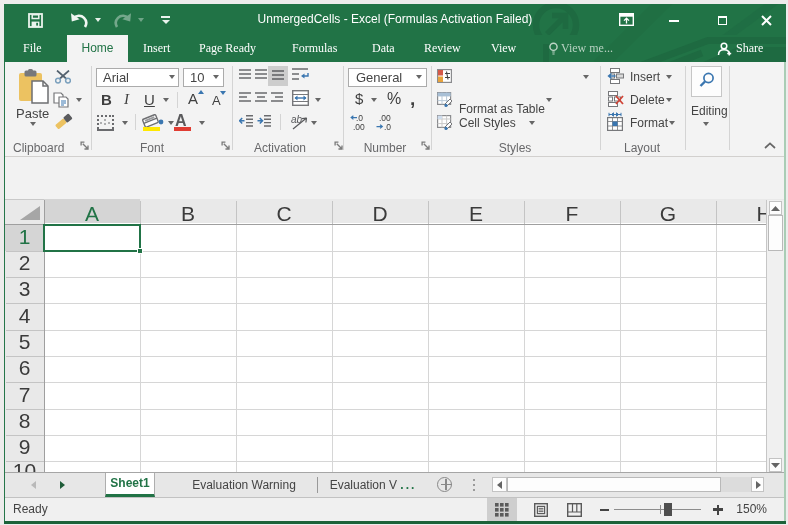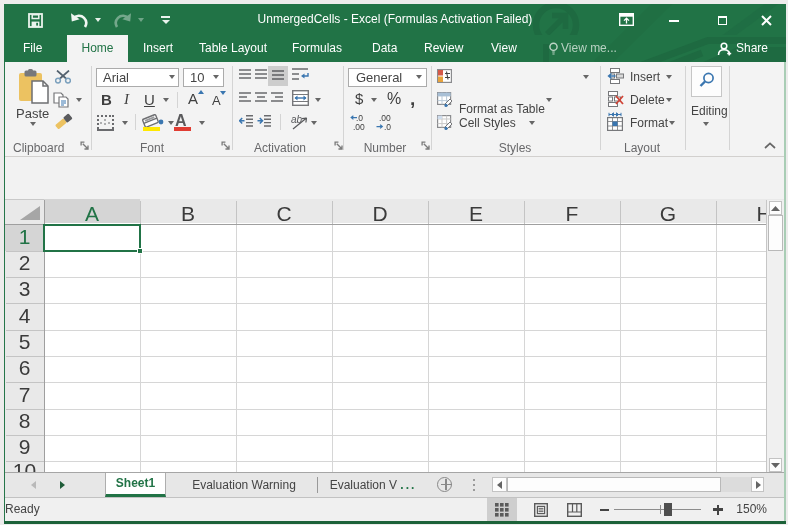--- a/index.html
+++ b/index.html
@@ -3,21 +3,21 @@
 <meta charset="utf-8">
 <style>
   * { margin:0; padding:0; box-sizing:border-box; }
   html,body { width:788px; height:525px; overflow:hidden; }
   body { position:relative; background:#edecec; font-family:"Liberation Sans",sans-serif; }
   .abs { position:absolute; }
   #win { position:absolute; left:4px; top:4px; width:782px; height:520px; background:#f2f2f2; }
   
   #title { position:absolute; left:0; top:0; width:782px; height:31px; background:#217346; overflow:hidden; }
   #menu  { position:absolute; left:0; top:31px; width:782px; height:27px; background:#217346; }
-  .mtab { position:absolute; top:0; height:27px; line-height:27px; color:#fff; font-size:12px; }
+  .mtab { position:absolute; top:0; height:27px; line-height:27px; color:#fff; font-size:12px;font-family:Liberation Serif, serif; }
   #hometab { position:absolute; left:63px; top:31px; width:61px; height:27px; background:#f3f3f3; color:#217346; text-align:center; line-height:27px; font-size:12px; }
   
   #ribbon { position:absolute; left:1px; top:58px; width:779px; height:95px; background:#f3f3f3; border-bottom:1px solid #d2d0ce; }
   .gsep { position:absolute; top:4px; height:84px; width:1px; background:#d4d4d4; }
   .glabel { position:absolute; top:79px; font-size:12px; color:#68686a; text-align:center; }
   .rtext { font-size:12px; color:#444; }
   .combo { position:absolute; background:#fff; border:1px solid #ababab; font-size:12px; color:#444; }
   .dd { position:absolute; width:0; height:0; border-left:3.5px solid transparent; border-right:3.5px solid transparent; border-top:4px solid #666; }
   .launch { position:absolute; width:10px; height:10px; }
   
@@ -99,21 +99,21 @@
       <g stroke="#1e6a41" fill="none" transform="translate(0,-31)">
         <path d="M215 62 L288 -10" stroke-width="15" opacity="0.45"></path>
         <path d="M162 40 V62" stroke-width="6"></path>
         <path d="M250 64 L324 36.5 L408 36.5" stroke-width="7"></path>
         <path d="M279 64 L318 49" stroke-width="7"></path>
         <path d="M318 58.5 L354 43 L408 43 L408 58.5 Z" fill="#1e6a41" stroke="none"></path>
       </g>
     </svg>
     <div class="mtab" style="left:19px">File</div>
     <div class="mtab" style="left:139px">Insert</div>
-    <div class="mtab" style="left:195px">Table Layout</div>
+    <div class="mtab" style="left:195px">Page Ready</div>
     <div class="mtab" style="left:288px">Formulas</div>
     <div class="mtab" style="left:368px">Data</div>
     <div class="mtab" style="left:420px">Review</div>
     <div class="mtab" style="left:487px">View</div>
     <svg class="abs" style="left:544px;top:7px" width="11" height="15" viewBox="0 0 11 15">
       <circle cx="5.5" cy="4.8" r="3.6" fill="none" stroke="#bdd5c6" stroke-width="1.4"></circle>
       <path d="M4.2 10 h2.6 M4.4 12 h2.2" stroke="#bdd5c6" stroke-width="1.2"></path>
     </svg>
     <div class="mtab" style="left:557px;color:#b8d2c2;font-style:normal">View me...</div>
     <svg class="abs" style="left:712px;top:6px" width="17" height="16" viewBox="0 0 17 16">
@@ -443,38 +443,38 @@
       </svg>
     <div class="sbtn" style="left:762.5px;top:16px;width:15px;height:36px;border-color:#b9b9b9"></div>
     <div class="sbtn" style="left:763.5px;top:259px;width:13px;height:14px"></div>
     <svg class="abs" style="left:766px;top:264px" width="9" height="5" viewBox="0 0 9 5">
         <path d="M0 0 L4.5 5 L9 0 Z" fill="#646464"></path>
       </svg>
   </div>
   <div id="tabs">
     <div class="abs tri-l" style="left:26px;top:8px;border-right-color:#b9b9b9"></div>
     <div class="abs tri-r" style="left:55px;top:8px"></div>
-    <div class="abs" style="left:100px;top:0;width:61px;height:24px;background:#fff;border-left:1px solid #aeaeae;border-right:1px solid #aeaeae;border-bottom:3px solid #217346;color:#217346;font-weight:bold;font-size:12px;text-align:center;line-height:21px">Sheet1</div>
+    <div class="abs" style="left:100px;top:0;width:50px;height:24px;background:#fff;border-left:1px solid #aeaeae;border-right:1px solid #aeaeae;border-bottom:3px solid #217346;color:#217346;font-weight:bold;font-size:12px;text-align:center;line-height:21px">Sheet1</div>
     <div class="abs" style="left:166px;top:0;width:146px;height:24px;font-size:12px;color:#444;text-align:center;line-height:24px">Evaluation Warning</div>
     <div class="abs" style="left:312px;top:4px;width:1px;height:16px;background:#999"></div>
     <div class="abs" style="left:318px;top:0;width:100px;height:24px;font-size:12px;color:#444;text-align:center;line-height:24px">Evaluation V <span style="color:#217346;font-weight:bold;letter-spacing:2px">...</span></div>
     <div class="abs" style="left:432px;top:4px;width:15px;height:15px;border:1.5px solid #898989;border-radius:50%"></div>
     <div class="abs" style="left:435.5px;top:10.5px;width:11px;height:1.6px;background:#898989"></div>
     <div class="abs" style="left:440.2px;top:5.8px;width:1.6px;height:11px;background:#898989"></div>
     <div class="abs" style="left:468px;top:6px;width:2px;height:2px;background:#9a9a9a;box-shadow:0 5px #9a9a9a,0 10px #9a9a9a"></div>
 
     <div class="sbtn" style="left:487px;top:4px;width:15px;height:15px"></div>
     <div class="abs tri-l" style="left:492px;top:7.5px;border-right-color:#646464"></div>
     <div class="abs" style="left:502px;top:4px;width:244px;height:15px;background:#dcdcdc"></div>
     <div class="sbtn" style="left:502px;top:4px;width:214px;height:15px;border-color:#b9b9b9"></div>
     <div class="sbtn" style="left:746px;top:4px;width:13px;height:15px"></div>
     <div class="abs tri-r" style="left:751px;top:7.5px;border-left-color:#646464"></div>
   </div>
   <div id="status">
-    <div class="abs" style="left:0;top:0;line-height:23px">Ready</div>
+    <div class="abs" style="left:8px;top:0;line-height:23px">Ready</div>
     <div class="abs" style="left:482px;top:0;width:30px;height:23px;background:#cecece"></div>
     <svg class="abs" style="left:490px;top:5px" width="14" height="14" viewBox="0 0 14 14">
         <g fill="#5a5a5a">
           <rect x="0" y="0" width="3.6" height="3.6"></rect>
           <rect x="5" y="0" width="3.6" height="3.6"></rect>
           <rect x="10" y="0" width="3.6" height="3.6"></rect>
           <rect x="0" y="5" width="3.6" height="3.6"></rect>
           <rect x="5" y="5" width="3.6" height="3.6"></rect>
           <rect x="10" y="5" width="3.6" height="3.6"></rect>
           <rect x="0" y="10" width="3.6" height="3.6"></rect>

